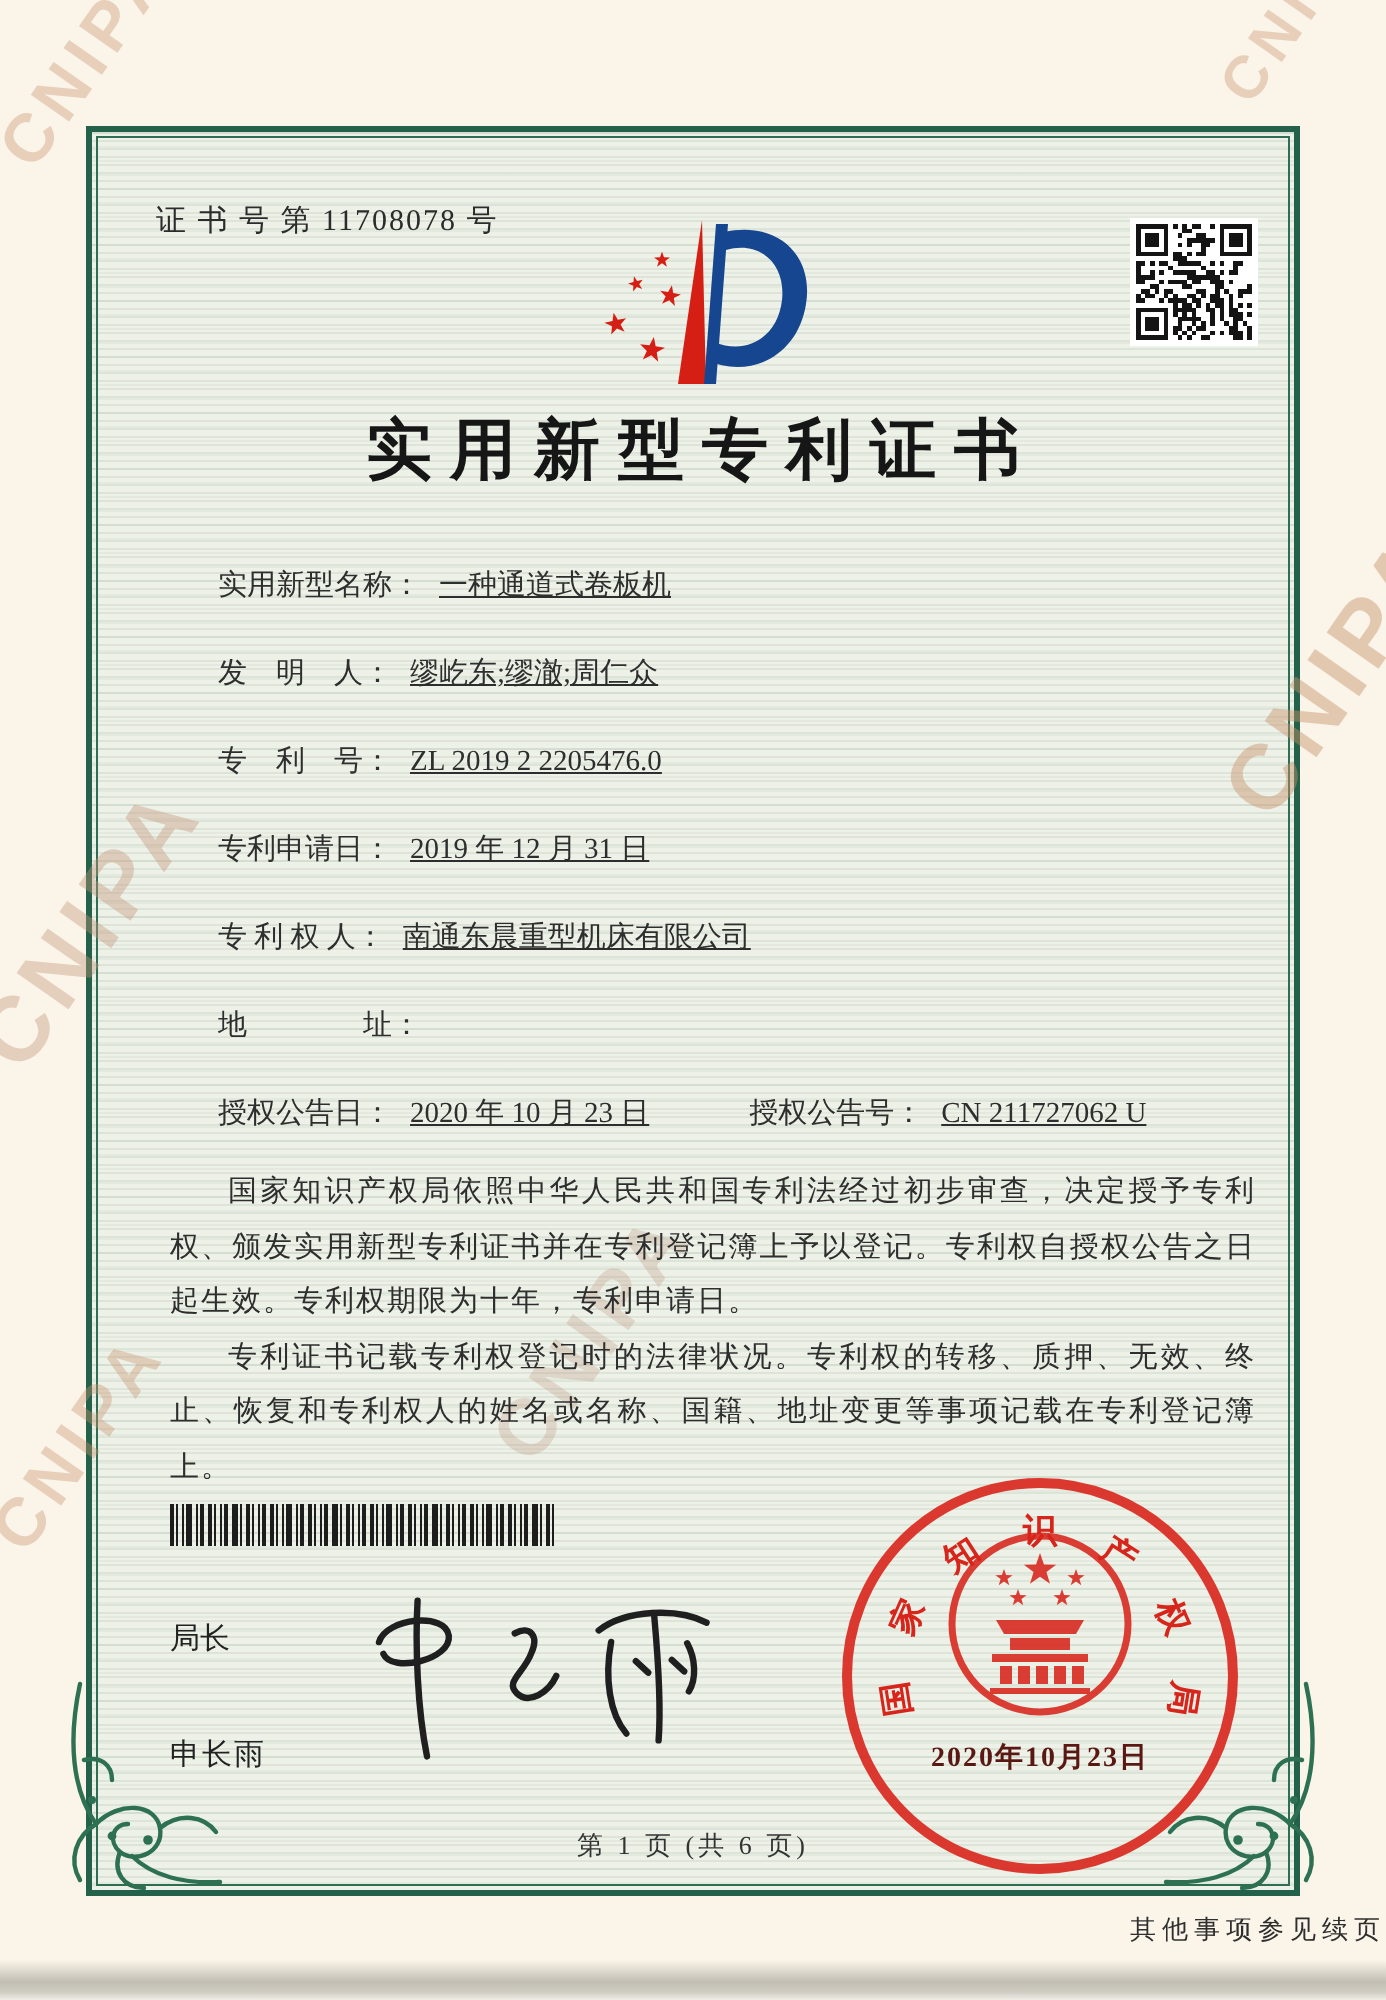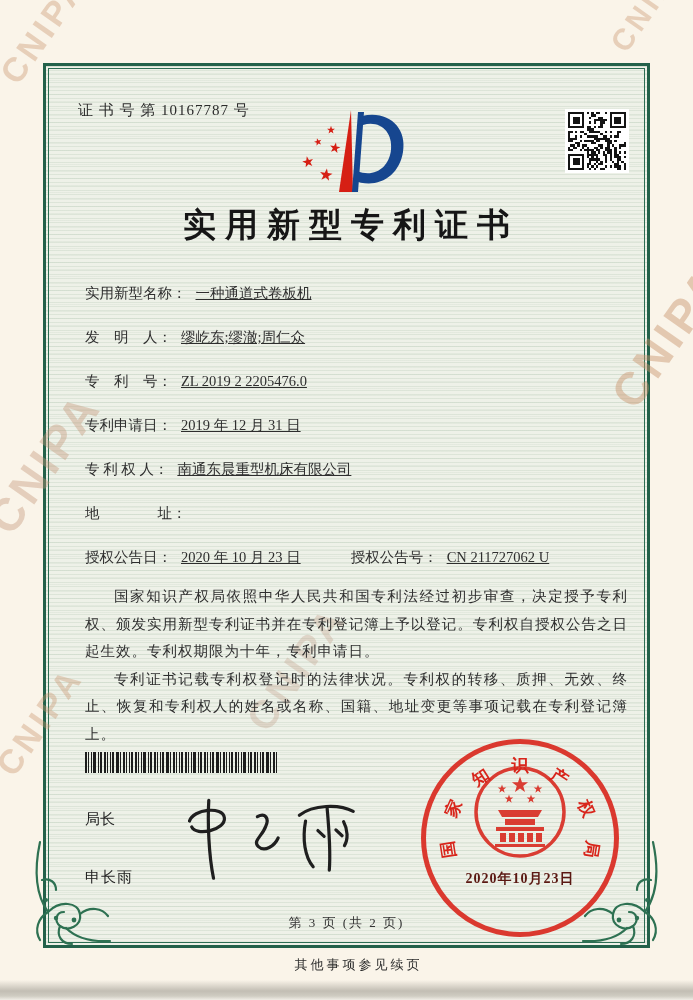--- a/index.html
+++ b/index.html
@@ -37,21 +37,21 @@
   .frame-inner{position:absolute;inset:2px;border:1px solid #2d6e54;}
   .z{position:absolute;z-index:3;}
   
   .cert-no{left:78px;top:101px;font-size:15px;letter-spacing:1px;color:#2b2b2b;}
   .logo{left:277px;top:104px;width:150px;height:92px;}
   .qr{left:565px;top:109px;width:64px;height:64px;background:#ffffff;padding:3px;box-sizing:border-box;}
   .title{left:0;right:0;top:203px;text-align:center;font-size:33px;font-weight:bold;
          letter-spacing:9px;text-indent:9px;color:#161616;}
   
   .fields{left:85px;top:282px;right:58px;font-size:14.5px;color:#2e2e2e;}
-  .frow{display:flex;height:22px;line-height:22px;margin-bottom:22px;white-space:pre;}
+  .frow{display:flex;height:22px;line-height:22px;margin-bottom:22px;white-space:pre;margin-left:24px;}
   .fvalue{margin-left:9px;text-decoration:underline;}
   .grant2{margin-left:50px;}
   
   .paras{left:85px;top:583px;width:543px;font-size:14.5px;line-height:27.5px;
          letter-spacing:1px;text-align:justify;color:#2e2e2e;}
   .paras p{margin:0;text-indent:2em;}
   
   .barcode{left:85px;top:752px;width:200px;height:21px;display:flex;align-items:stretch;}
   .bar{background:#1d1d1d;height:100%;display:inline-block;}
   
@@ -68,21 +68,21 @@
   .sc2{transform:rotate(-33deg) translateY(-72px);}
   .sc3{transform:rotate(0deg)   translateY(-72px);}
   .sc4{transform:rotate(33deg)  translateY(-72px);}
   .sc5{transform:rotate(66deg)  translateY(-72px);}
   .sc6{transform:rotate(99deg)  translateY(-72px);}
   .seal-emblem{position:absolute;left:46px;top:20px;}
   .seal-date{position:absolute;left:0;right:0;top:126px;text-align:center;
              font-size:14px;font-weight:bold;color:#5a1812;letter-spacing:1px;}
   
   .footer-page{left:0;right:0;top:914px;text-align:center;font-size:13px;letter-spacing:2px;color:#333;}
-  .note{left:0;right:0;top:956px;text-align:center;font-size:13px;letter-spacing:3px;color:#2e2e2e;padding-left:24px;}
+  .note{left:0;right:0;top:956px;text-align:right;font-size:13px;letter-spacing:3px;color:#2e2e2e;padding-left:24px;}
   
   .flourish-l{left:26px;top:840px;}
   .flourish-r{left:557px;top:840px;transform:scaleX(-1);}
   .shadow-bottom{position:absolute;z-index:5;left:0;right:0;bottom:0;height:20px;
     background:linear-gradient(180deg, rgba(90,88,80,0) 0%, rgba(90,88,80,.35) 55%, #cfccc2 80%, #f0ede6 100%);}
 </style>
 </head>
 <body>
 
 <div class="page">
@@ -91,21 +91,21 @@
   <div class="wm wm2">CNIPA</div>
   <div class="wm wm3">CNIPA</div>
   <div class="wm wm4">CNIPA</div>
   <div class="wm wm5">CNIPA</div>
   <div class="wm wm6">CNIPA</div>
 
   <div class="frame">
     <div class="frame-inner"></div>
   </div>
 
-  <div class="z cert-no">证 书 号 第 10167787 号</div>
+  <div class="z cert-no">证 书 号 第 11708078 号</div>
 
   <div class="z logo">
     <svg width="150" height="92" viewBox="0 0 150 92">
       <defs>
         <path id="st" d="M0,-10 L2.35,-3.24 L9.51,-3.09 L3.8,1.24 L5.88,8.09 L0,4 L-5.88,8.09 L-3.8,1.24 L-9.51,-3.09 L-2.35,-3.24 Z" fill="#d61f14"></path>
       </defs>
       <use href="#st" transform="translate(54,26) scale(0.42)"></use>
       <use href="#st" transform="translate(41,38) scale(0.40) rotate(-15)"></use>
       <use href="#st" transform="translate(58,44) scale(0.55) rotate(10)"></use>
       <use href="#st" transform="translate(31,58) scale(0.58) rotate(-12)"></use>
@@ -603,17 +603,17 @@
         <path d="M16,40 C24,38 30,42 30,50"></path>
       </g>
       <g fill="#2e7152">
         <circle cx="48" cy="80" r="2.4"></circle>
         <circle cx="30" cy="78" r="2.2"></circle>
         <circle cx="20" cy="60" r="2"></circle>
       </g>
     </svg>
   </span>
 
-  <div class="z footer-page">第 3 页 (共 2 页)</div>
+  <div class="z footer-page">第 1 页 (共 6 页)</div>
   <div class="z note">其他事项参见续页</div>
 
   <div class="shadow-bottom"></div>
 </div>
 
 </body></html>

